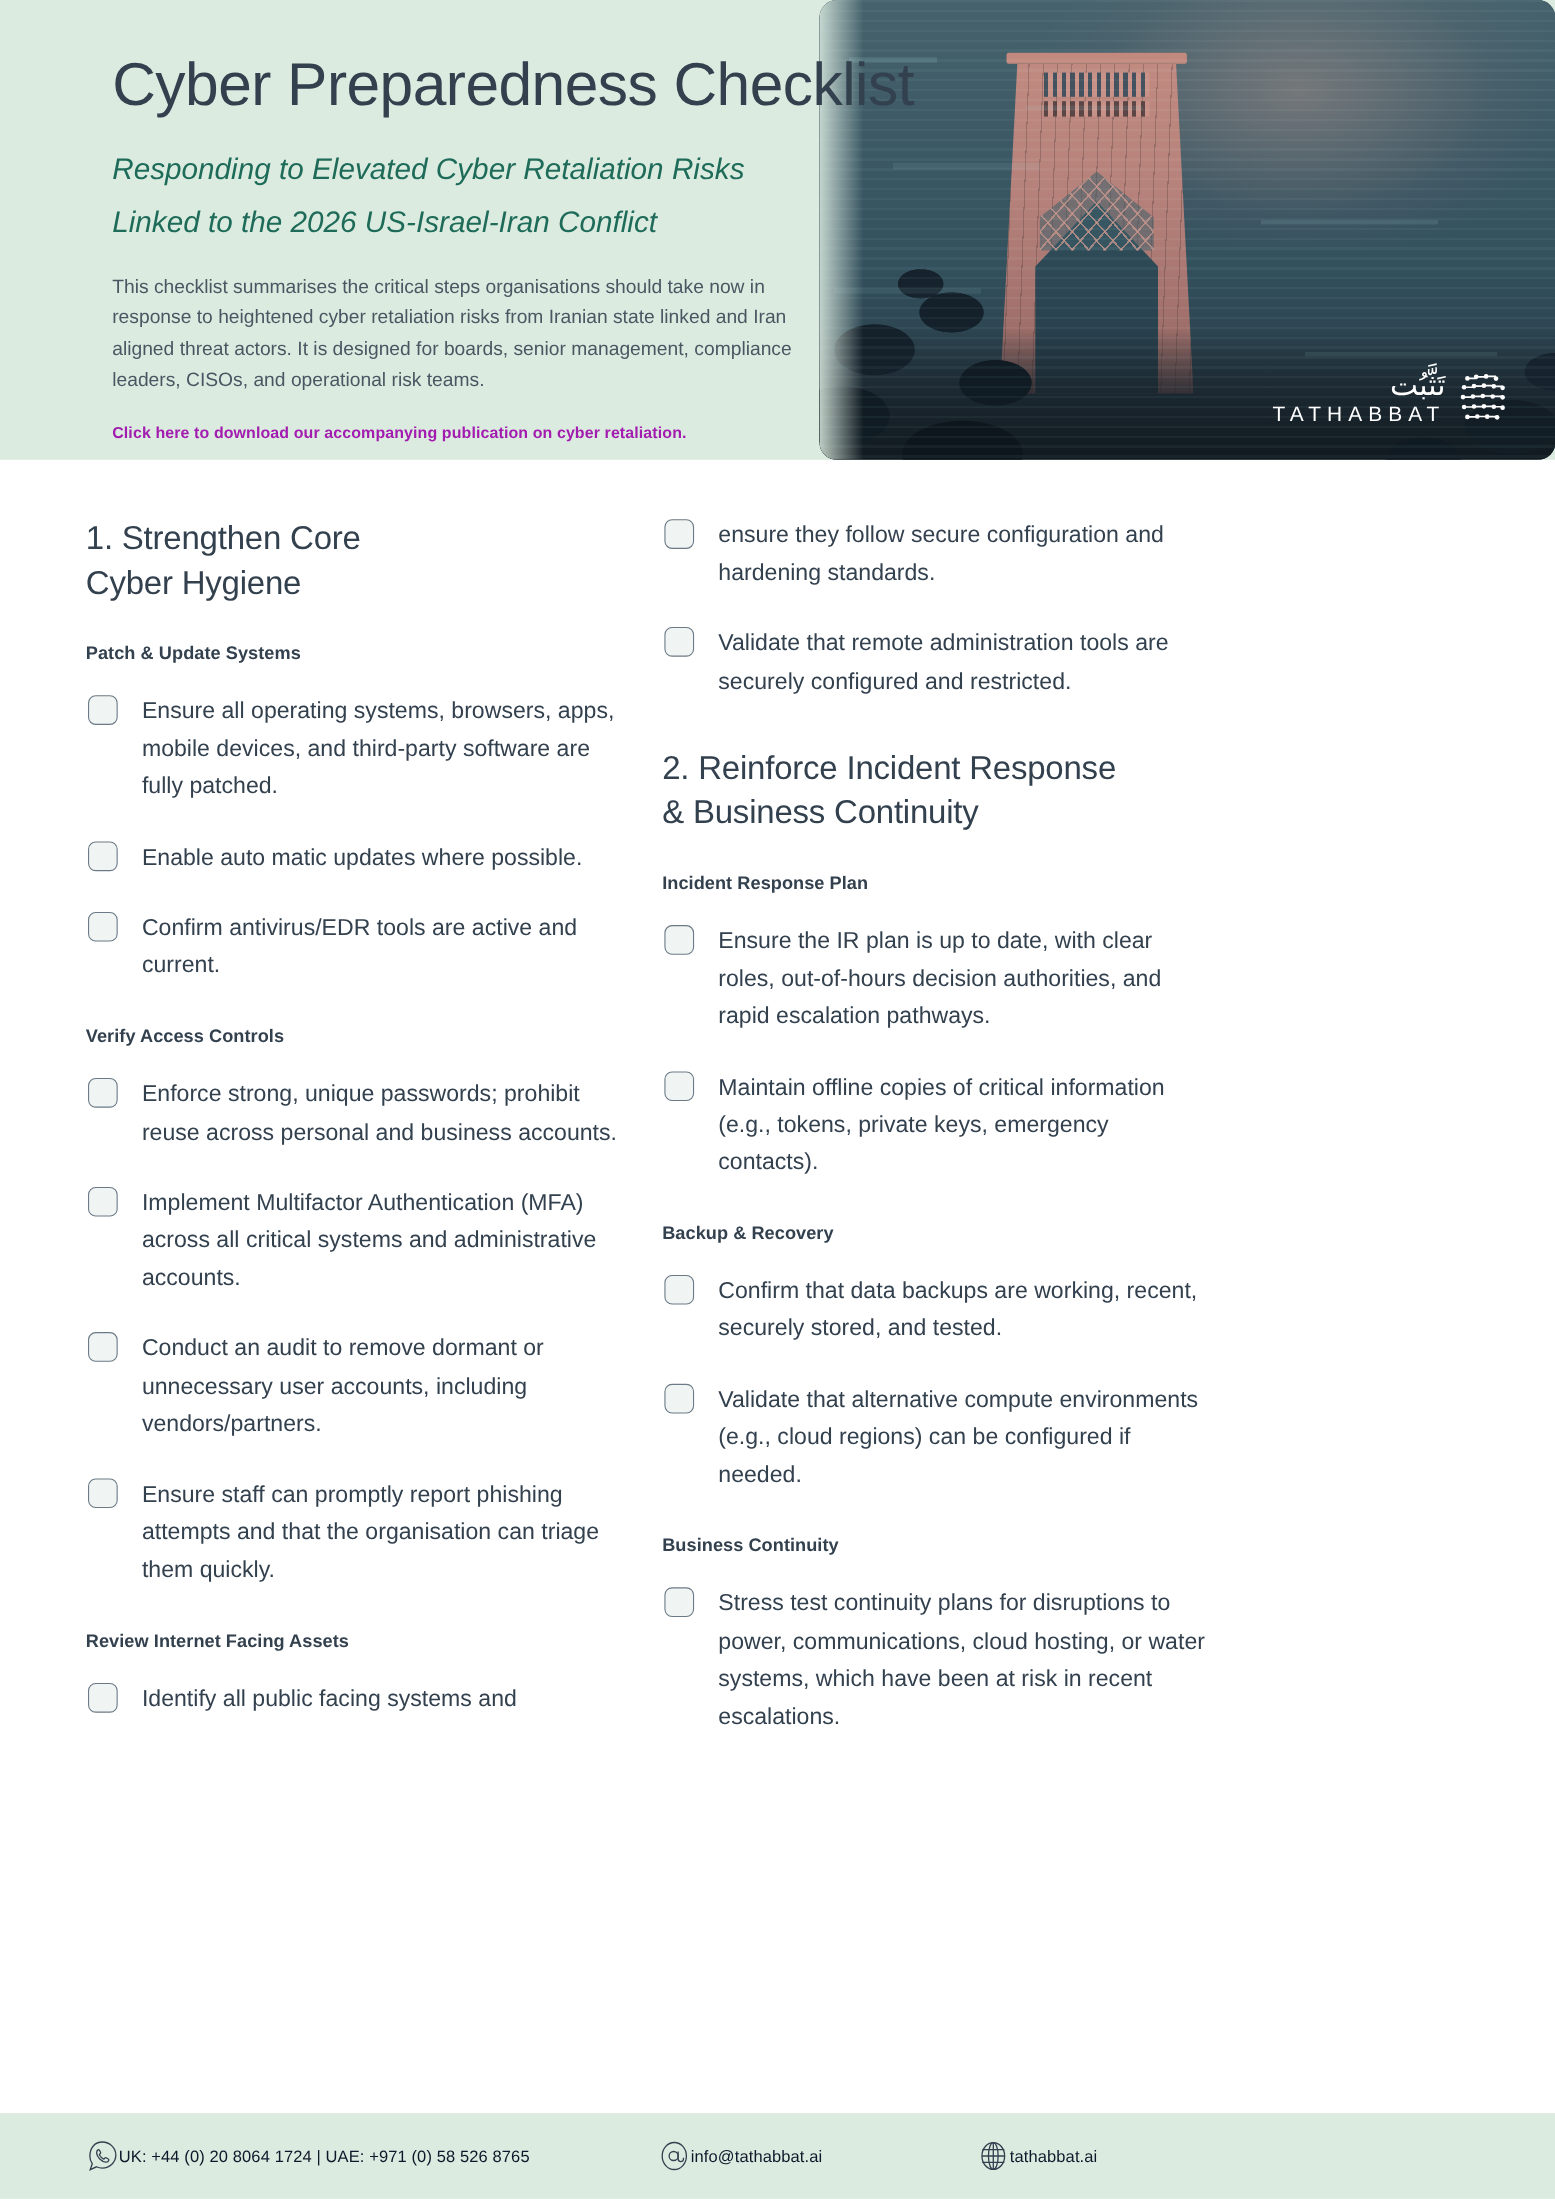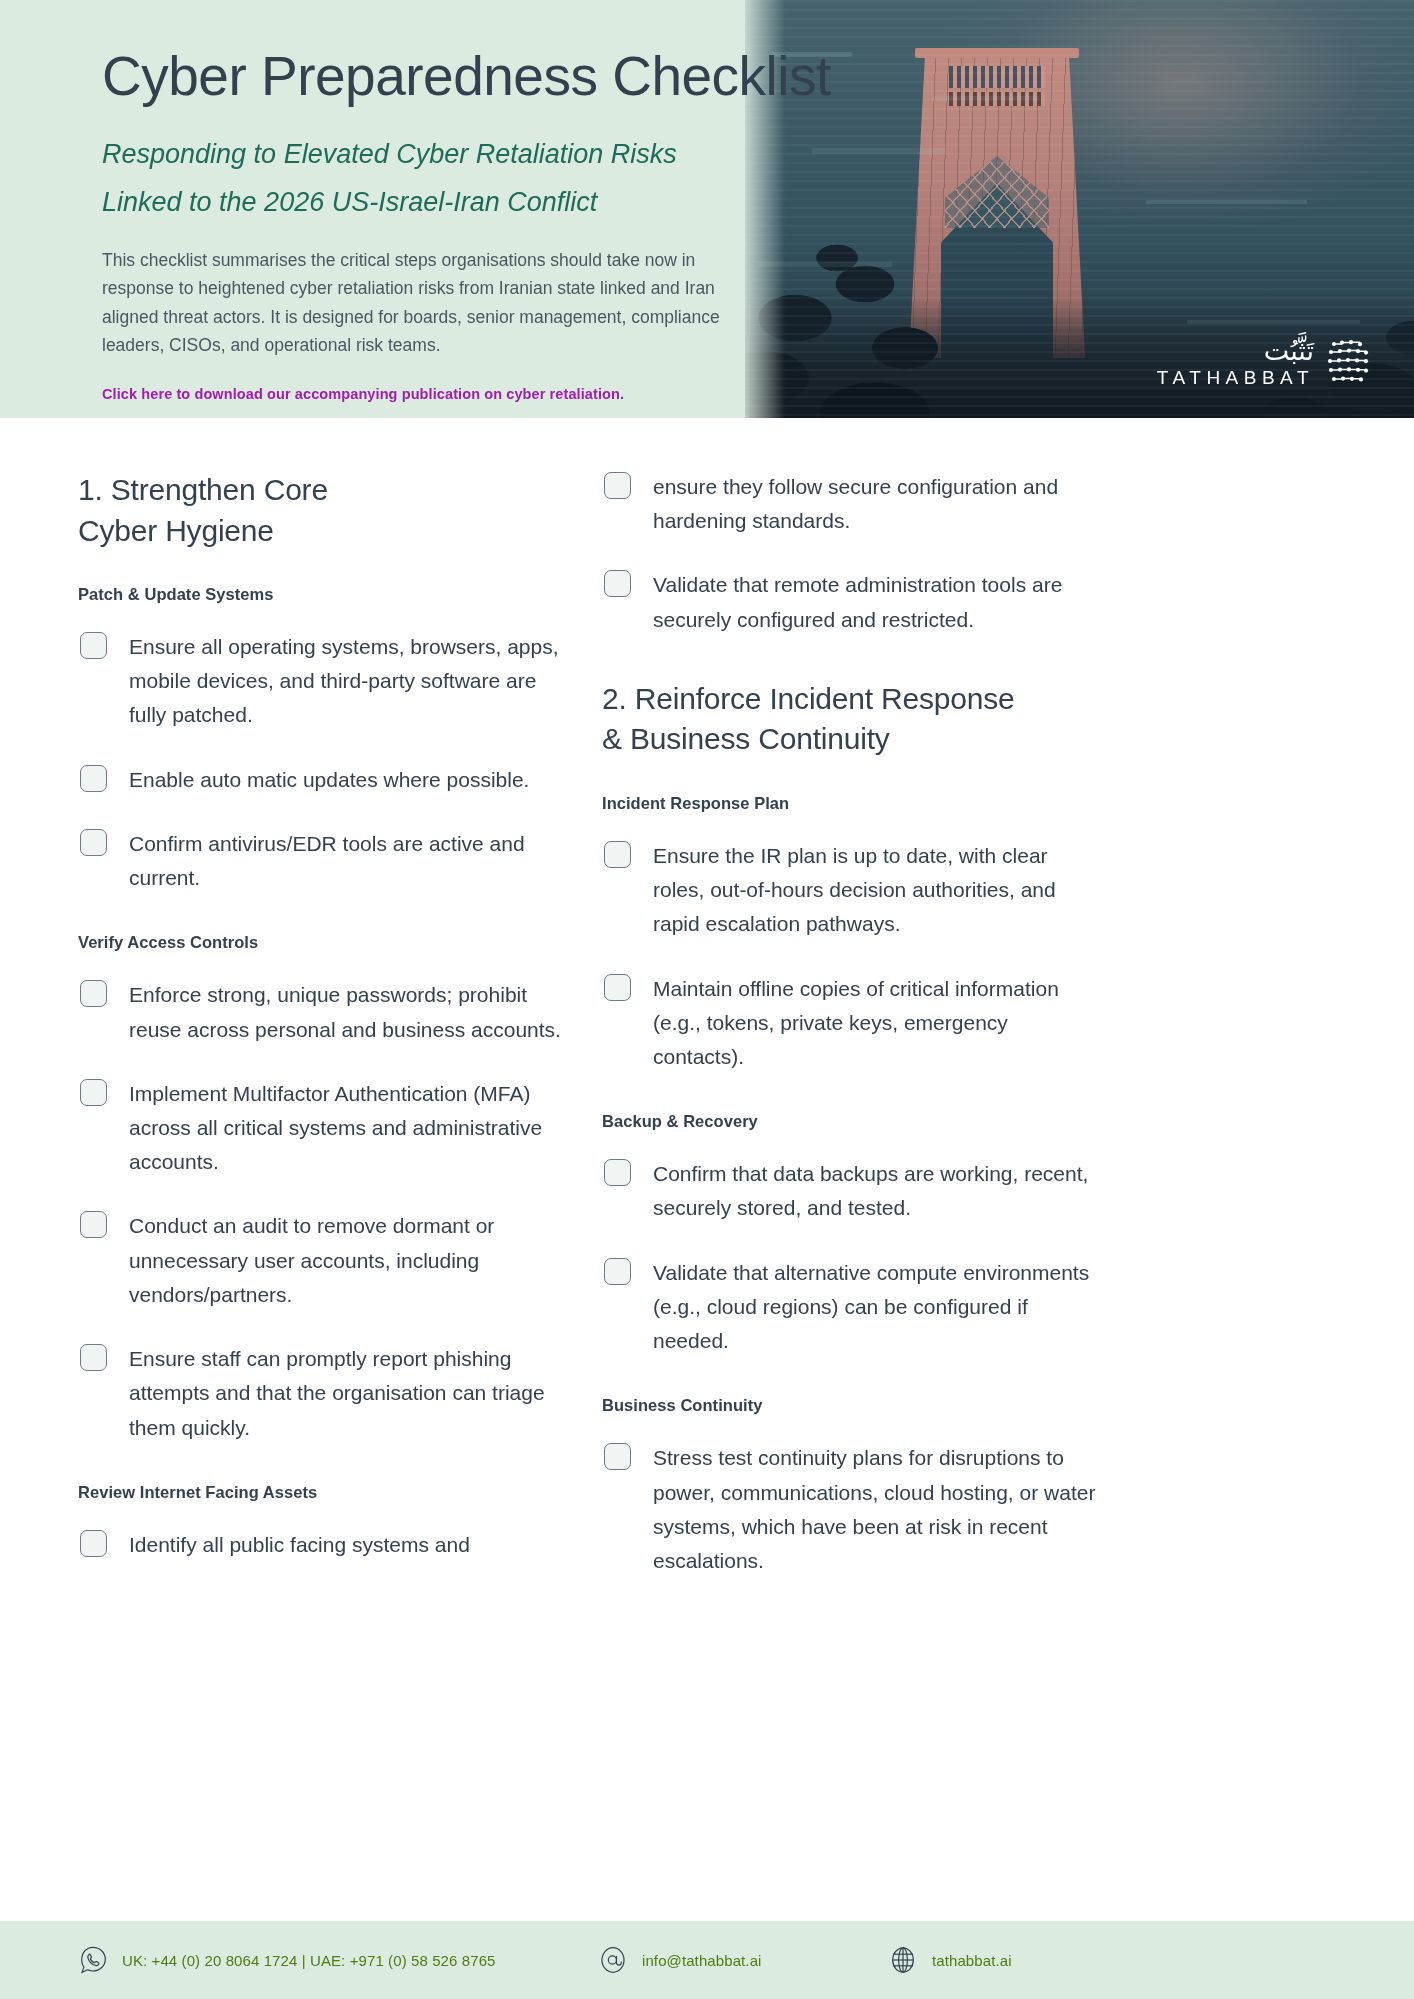--- a/index.html
+++ b/index.html
@@ -25,20 +25,21 @@
     overflow: hidden;
   }
   .hero-image {
     position: absolute;
     left: 745px;
     top: 0;
     width: 669px;
     height: 418px;
     overflow: hidden;
     background: #2b3d46;
+    border-radius: 16px;
   }
   .hero-sky {
     position: absolute; inset: 0;
     background:
       linear-gradient(180deg, #46636d 0%, #3c5965 30%, #33505d 58%, #21323c 100%);
   }
   .hero-glow {
     position: absolute;
     left: 30%; top: -15%;
     width: 70%; height: 70%;
@@ -290,23 +291,22 @@
     background: #dcebe0;
     display: flex;
     align-items: center;
     padding-left: 78px;
     box-sizing: border-box;
     gap: 0;
   }
   .f-item {
     display: flex;
     align-items: center;
-    gap: 14px;
     font-size: 15px;
-    color: #4d7c0f;
+    color: #0f172a;
     letter-spacing: .1px;
   }
   .f-item.phone { width: 520px; }
   .f-item.email { width: 290px; }
   .f-icon { width: 30px; height: 30px; flex: 0 0 auto; }
 </style>
 </head>
 <body>
 
 <div class="header">

